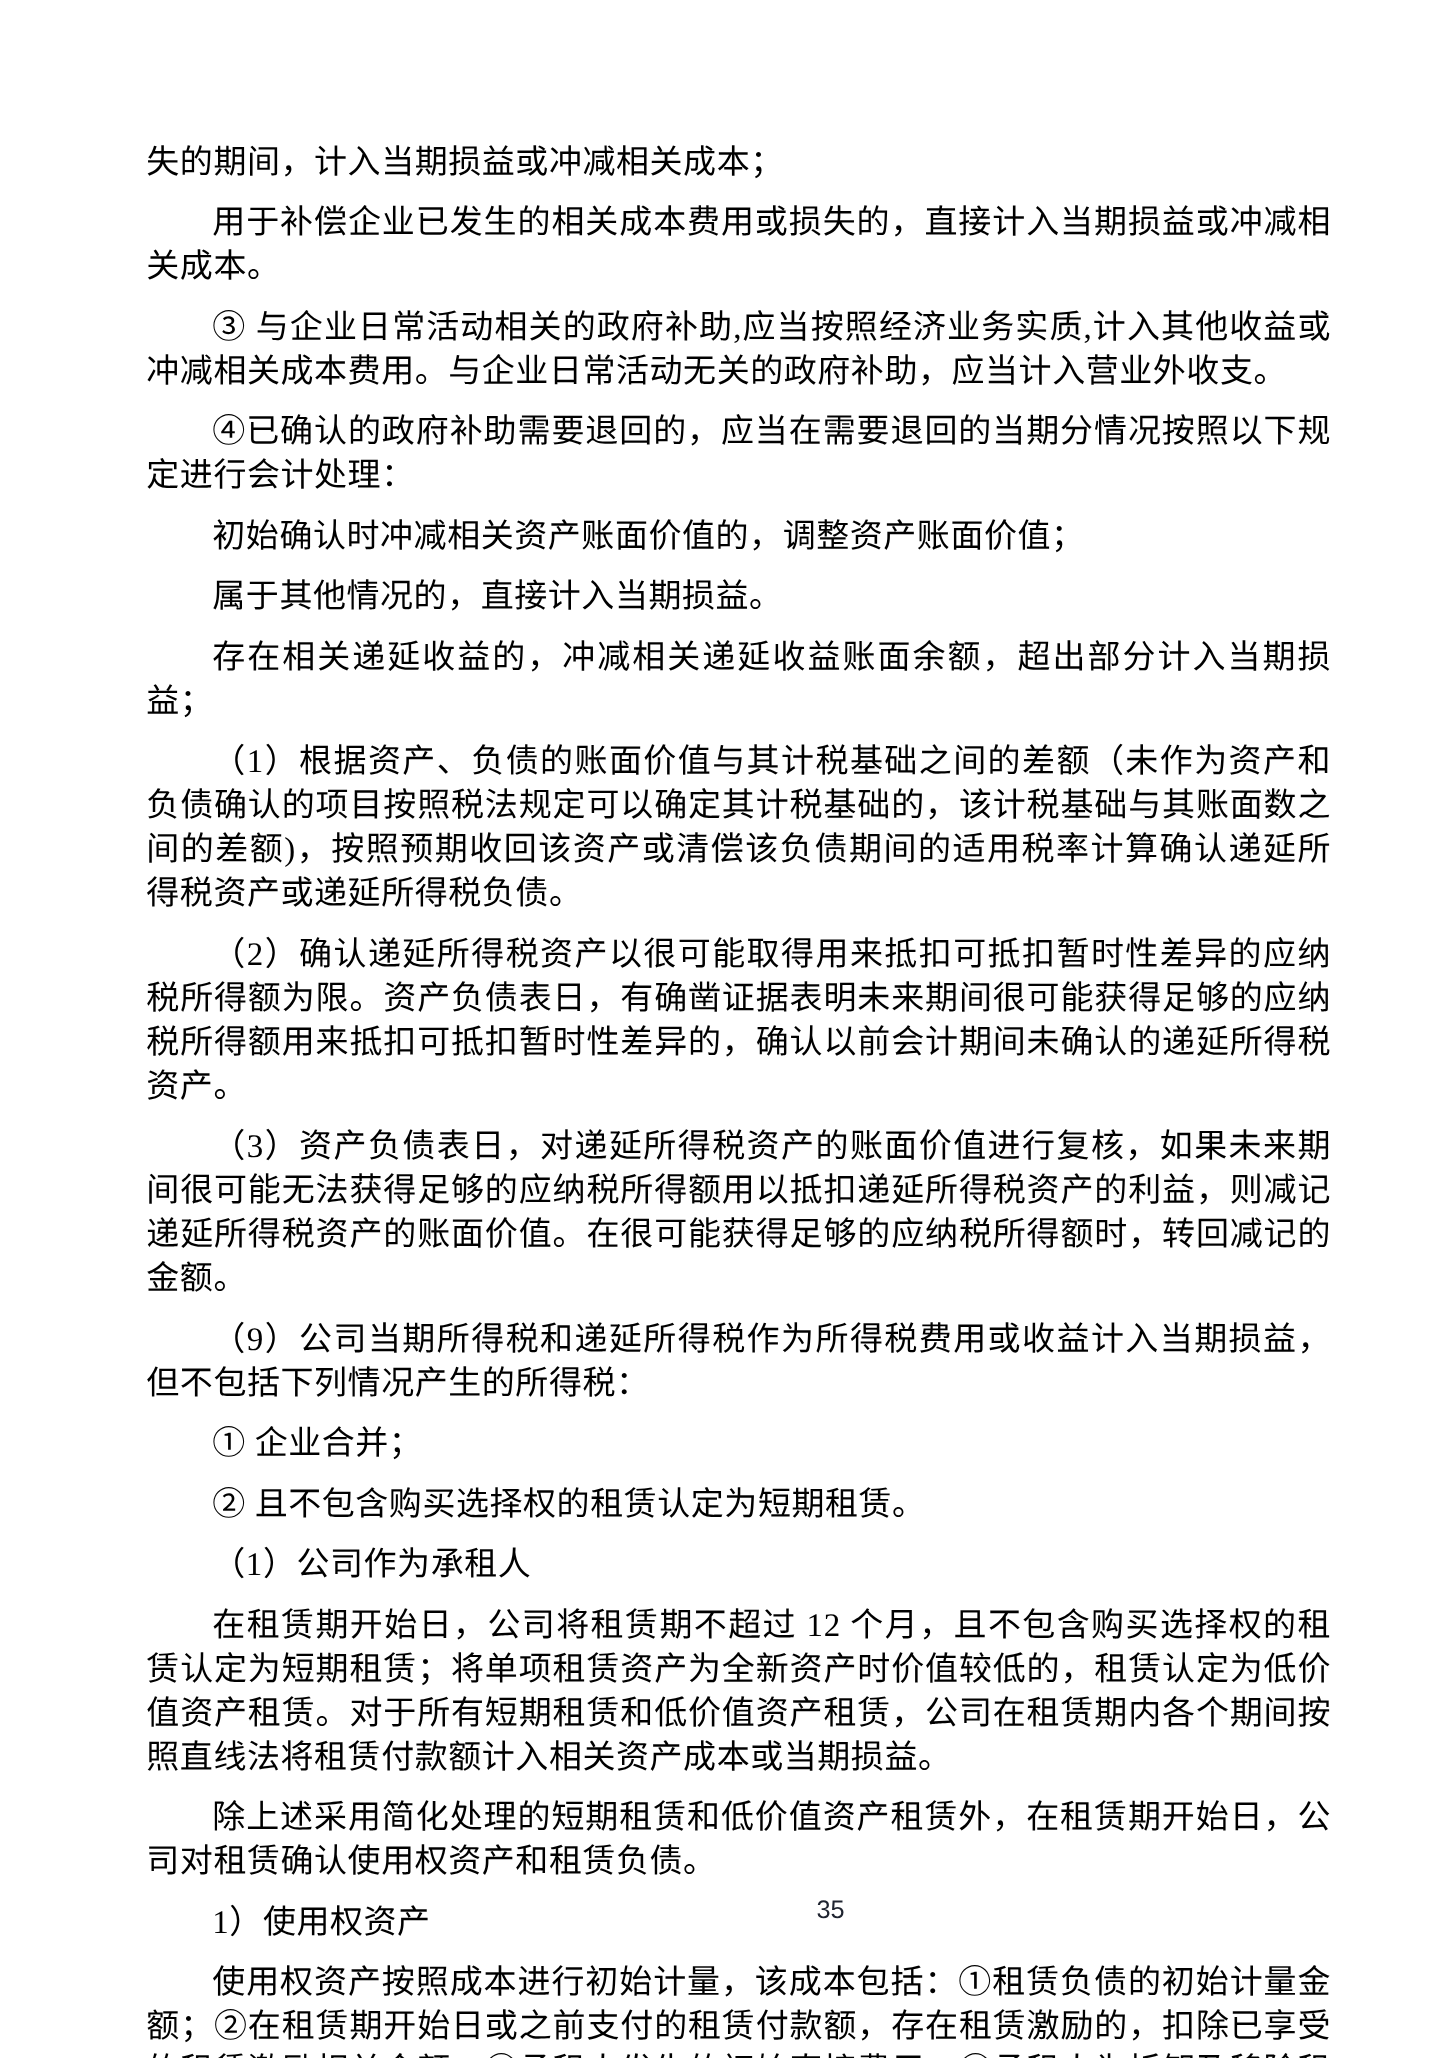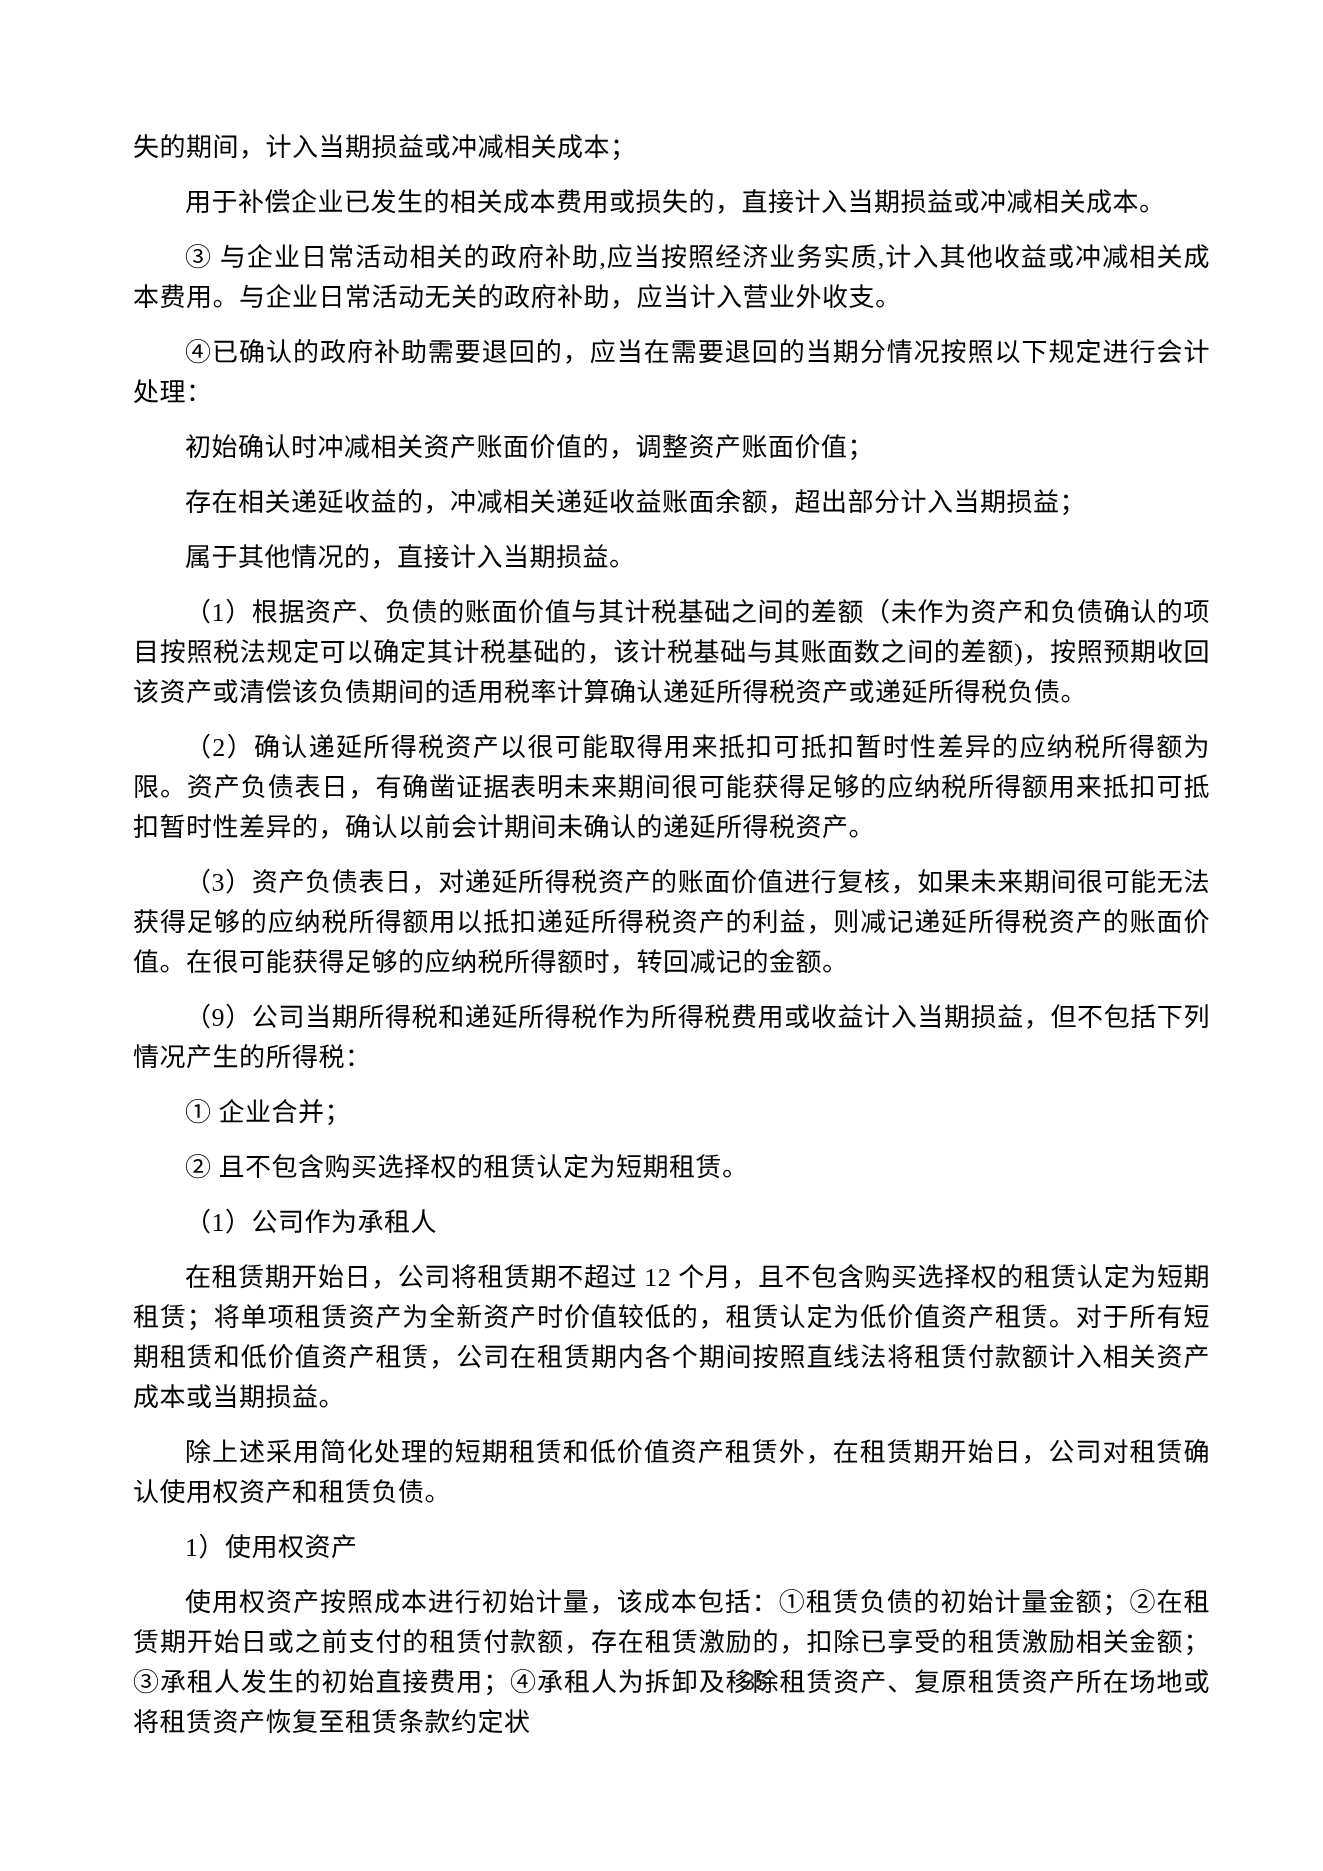--- a/index.html
+++ b/index.html
@@ -17,40 +17,40 @@
     overflow: hidden;
   }
   .doc-body {
     position: absolute;
     left: 133px;
     top: 128px;
     width: 1077px;
   }
   .doc-body p {
     margin: 0 0 15px 0;
-    font-size: 26px;
+    font-size: 30px;
     line-height: 40px;
     text-align: justify;
     text-justify: inter-ideograph;
     letter-spacing: 0.5px;
     word-break: break-all;
   }
   .doc-body p.indent {
     text-indent: 2em;
   }
   .doc-body p.heading {
     font-weight: 700;
     text-indent: 1.1em;
     margin-top: 8px;
     margin-bottom: 15px;
     text-align: left;
   }
   .page-footer {
     position: absolute;
-    top: 1667px;
+    top: 1721px;
     left: 0;
     width: 100%;
     height: 40px;
   }
   .page-number {
     position: absolute;
     left: 755px;
     transform: translateX(-50%);
     font-family: "Liberation Sans", "DejaVu Sans", sans-serif;
     font-size: 23px;
@@ -61,22 +61,22 @@
 </head>
 <body>
 
 <div class="page">
   <div class="doc-body">
       <p class="body">失的期间，计入当期损益或冲减相关成本；</p>
       <p class="body indent">用于补偿企业已发生的相关成本费用或损失的，直接计入当期损益或冲减相关成本。</p>
       <p class="body indent">③ 与企业日常活动相关的政府补助,应当按照经济业务实质,计入其他收益或冲减相关成本费用。与企业日常活动无关的政府补助，应当计入营业外收支。</p>
       <p class="body indent">④已确认的政府补助需要退回的，应当在需要退回的当期分情况按照以下规定进行会计处理：</p>
       <p class="body indent">初始确认时冲减相关资产账面价值的，调整资产账面价值；</p>
+      <p class="body indent">属于其他情况的，直接计入当期损益。</p>
       <p class="body indent">存在相关递延收益的，冲减相关递延收益账面余额，超出部分计入当期损益；</p>
-      <p class="body indent">属于其他情况的，直接计入当期损益。</p>
       <p class="body indent">（1）根据资产、负债的账面价值与其计税基础之间的差额（未作为资产和负债确认的项目按照税法规定可以确定其计税基础的，该计税基础与其账面数之间的差额)，按照预期收回该资产或清偿该负债期间的适用税率计算确认递延所得税资产或递延所得税负债。</p>
       <p class="body indent">（2）确认递延所得税资产以很可能取得用来抵扣可抵扣暂时性差异的应纳税所得额为限。资产负债表日，有确凿证据表明未来期间很可能获得足够的应纳税所得额用来抵扣可抵扣暂时性差异的，确认以前会计期间未确认的递延所得税资产。</p>
       <p class="body indent">（3）资产负债表日，对递延所得税资产的账面价值进行复核，如果未来期间很可能无法获得足够的应纳税所得额用以抵扣递延所得税资产的利益，则减记递延所得税资产的账面价值。在很可能获得足够的应纳税所得额时，转回减记的金额。</p>
       <p class="body indent">（9）公司当期所得税和递延所得税作为所得税费用或收益计入当期损益，但不包括下列情况产生的所得税：</p>
       <p class="body indent">① 企业合并；</p>
       <p class="body indent">② 且不包含购买选择权的租赁认定为短期租赁。</p>
       <p class="body indent">（1）公司作为承租人</p>
       <p class="body indent">在租赁期开始日，公司将租赁期不超过 12 个月，且不包含购买选择权的租赁认定为短期租赁；将单项租赁资产为全新资产时价值较低的，租赁认定为低价值资产租赁。对于所有短期租赁和低价值资产租赁，公司在租赁期内各个期间按照直线法将租赁付款额计入相关资产成本或当期损益。</p>
       <p class="body indent">除上述采用简化处理的短期租赁和低价值资产租赁外，在租赁期开始日，公司对租赁确认使用权资产和租赁负债。</p>
       <p class="body indent">1）使用权资产</p>

